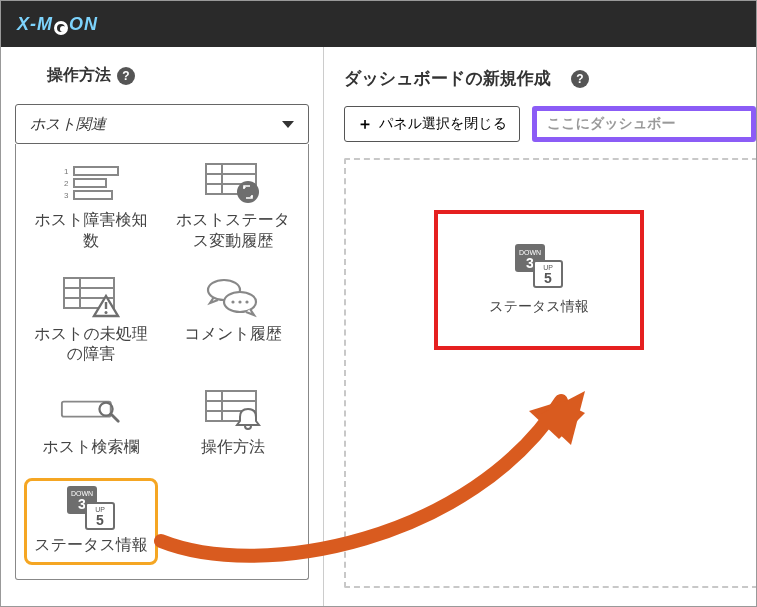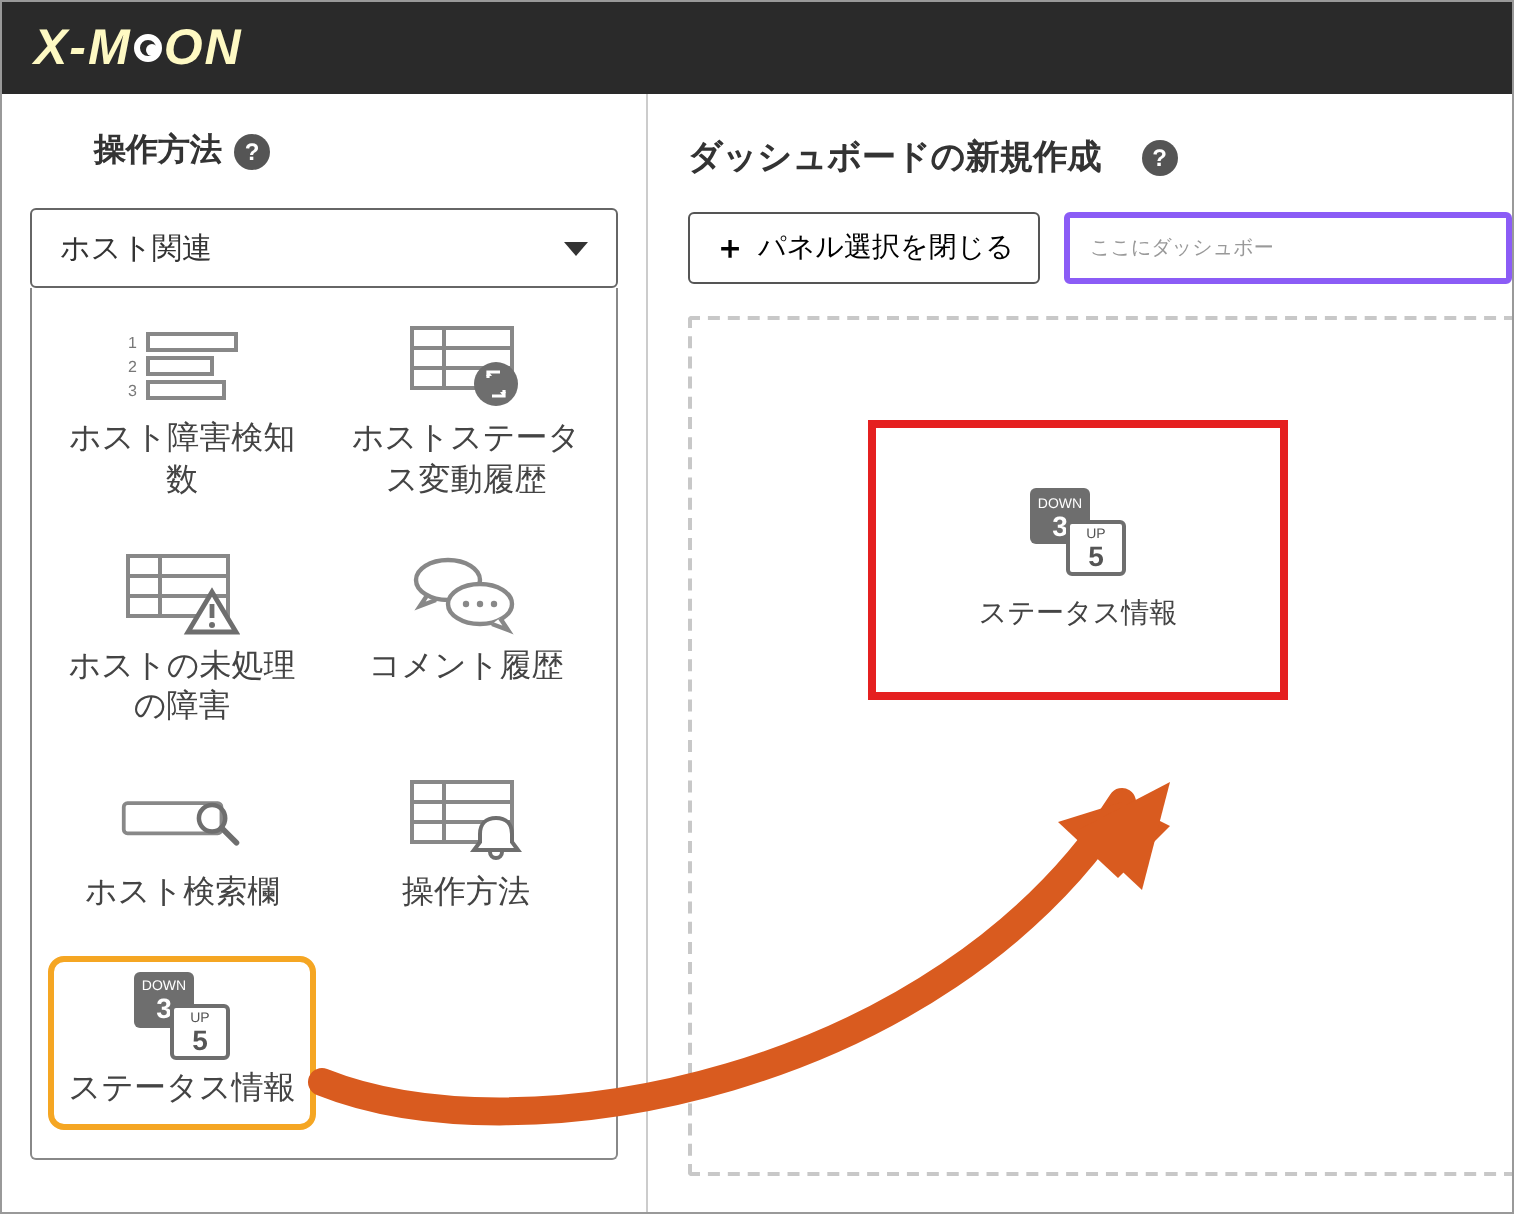--- a/index.html
+++ b/index.html
@@ -1,39 +1,39 @@
 <!DOCTYPE html>
 <html><head>
 <meta charset="utf-8">
 <style>
   * { box-sizing: border-box; margin: 0; padding: 0; }
   body { font-family: "Hiragino Sans", "Meiryo", sans-serif; background: #fff; color: #333; }
   .frame { width: 757px; height: 607px; border: 1px solid #999; position: relative; overflow: hidden; background: #fff; }
   .topbar { height: 46px; background: #2a2a2a; display: flex; align-items: center; padding: 0 16px; }
-  .logo { color: #fef9c3; font-weight: 900; font-size: 25px; letter-spacing: 1px; font-style: italic; display: flex; align-items: center; }
+  .logo { color: #7dd3fc; font-weight: 900; font-size: 18px; letter-spacing: 1px; font-style: italic; display: flex; align-items: flex-end; }
   .logo-dot { width: 14px; height: 14px; border: 3px solid #fff; border-radius: 50%; display: inline-block; position: relative; margin: 0 1px; }
   .logo-dot::after { content:""; position:absolute; width:6px; height:6px; background:#fff; border-radius:50%; top:2px; right:-1px;}
   .body-row { display: flex; height: calc(100% - 46px); }
   .sidebar { width: 323px; border-right: 1px solid #ccc; padding: 18px 14px; overflow: hidden; position: relative; }
   .side-title { font-size: 16px; font-weight: 600; display: flex; align-items: center; gap: 6px; margin-bottom: 18px; margin-left: 32px; }
   .help-icon { width: 18px; height: 18px; border-radius: 50%; background: #555; color: #fff; font-size: 12px; font-weight: bold; display: inline-flex; align-items: center; justify-content: center; }
-  .dropdown { border: 1px solid #666; border-radius: 3px; height: 40px; display: flex; align-items: center; justify-content: space-between; padding: 0 14px; font-size: 15px; cursor: pointer; margin-bottom: 0; }
+  .dropdown { border: 1px solid #666; border-radius: 3px; height: 40px; display: flex; align-items: center; justify-content: space-between; padding: 0 14px; font-size: 15px; cursor: pointer; margin-bottom: 0; font-style: italic; }
   .dd-caret { width: 0; height: 0; border-left: 6px solid transparent; border-right: 6px solid transparent; border-top: 7px solid #333; }
   .widget-panel { border: 1px solid #888; border-top: none; border-radius: 0 0 3px 3px; padding: 14px 8px; }
   .grid { display: grid; grid-template-columns: 1fr 1fr; gap: 16px 8px; }
   .widget-card { display: flex; flex-direction: column; align-items: center; gap: 4px; padding: 4px; cursor: pointer; }
   .widget-card.sel { border: 3px solid #f5a623; border-radius: 8px; padding: 6px; }
   .wc-ico { width: 62px; height: 44px; display: flex; align-items: center; justify-content: center; }
   .wc-label { font-size: 16px; text-align: center; line-height: 1.3; color: #444; }
   .main { flex: 1; padding: 20px 0 0 20px; position: relative; }
   .main-title { font-size: 17px; font-weight: 700; display: flex; align-items: center; gap: 20px; margin-bottom: 16px; }
   .main-row { display: flex; gap: 12px; align-items: center; margin-bottom: 16px; }
   .btn { border: 1px solid #555; background: #fff; border-radius: 3px; height: 36px; padding: 0 12px; font-size: 14px; display: inline-flex; align-items: center; gap: 6px; cursor: pointer; }
   .plus { font-size: 16px; font-weight: 600; }
-  .name-input { flex: 1; height: 36px; border: 3px solid #8b5cf6; border-radius: 3px; padding: 0 10px; font-size: 10px; color: #999; display: flex; align-items: center; }
+  .name-input { flex: 1; height: 36px; border: 5px solid #8b5cf6; border-radius: 3px; padding: 0 10px; font-size: 14px; color: #999; display: flex; align-items: center; font-weight: bold; }
   .dash-area { border: 2px dashed #c8c8c8; border-radius: 2px; height: 430px; margin-right: -2px; position: relative; }
   .dropped-card { position: absolute; left: 88px; top: 50px; width: 210px; height: 140px; border: 4px solid #e52020; display: flex; align-items: center; justify-content: center; flex-direction: column; gap: 8px; }
   .dropped-label { font-size: 14px; color: #444; }
   
   .status-ico { position: relative; width:56px; height:46px;}
   .status-ico .b1 { position:absolute; left:4px; top:0; width:30px; height:28px; background:#6e6e6e; color:#fff; border-radius:3px; display:flex; flex-direction:column; align-items:center; justify-content:center; font-size:7px; line-height:1; padding-top:2px;}
   .status-ico .b1 .n { font-size:14px; font-weight:bold; }
   .status-ico .b2 { position:absolute; left:22px; top:16px; width:30px; height:28px; background:#fff; border:2px solid #6e6e6e; color:#555; border-radius:3px; display:flex; flex-direction:column; align-items:center; justify-content:center; font-size:7px; line-height:1; padding-top:1px;}
   .status-ico .b2 .n { font-size:14px; font-weight:bold; }
   

